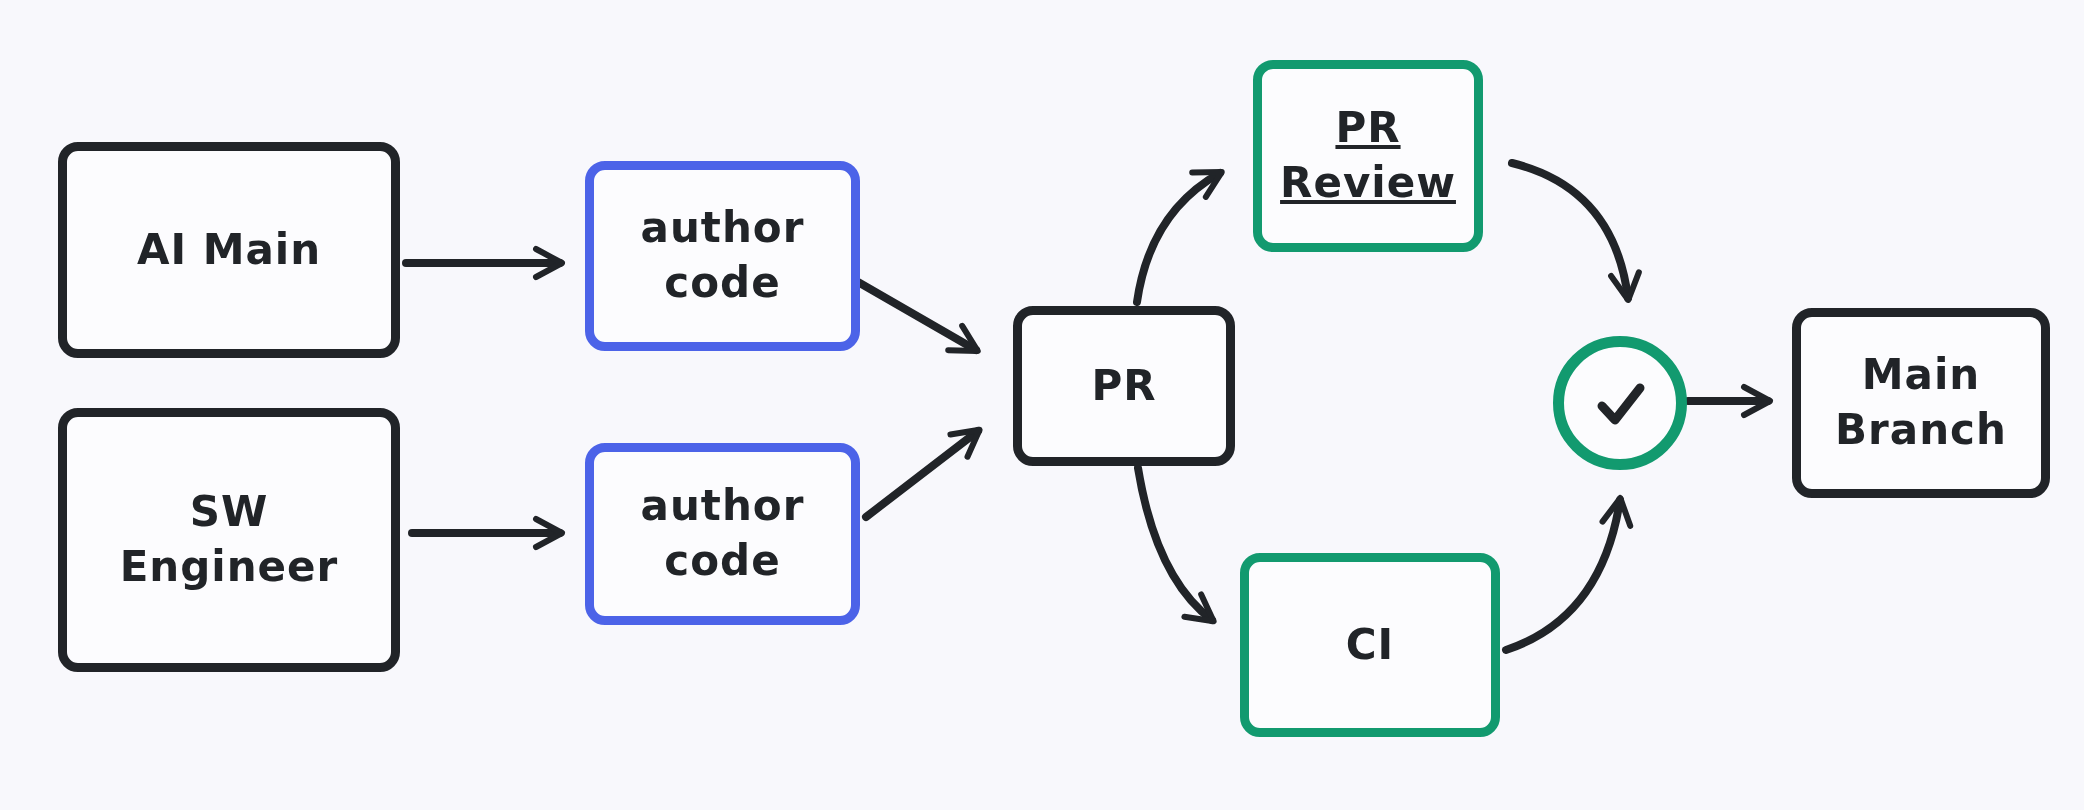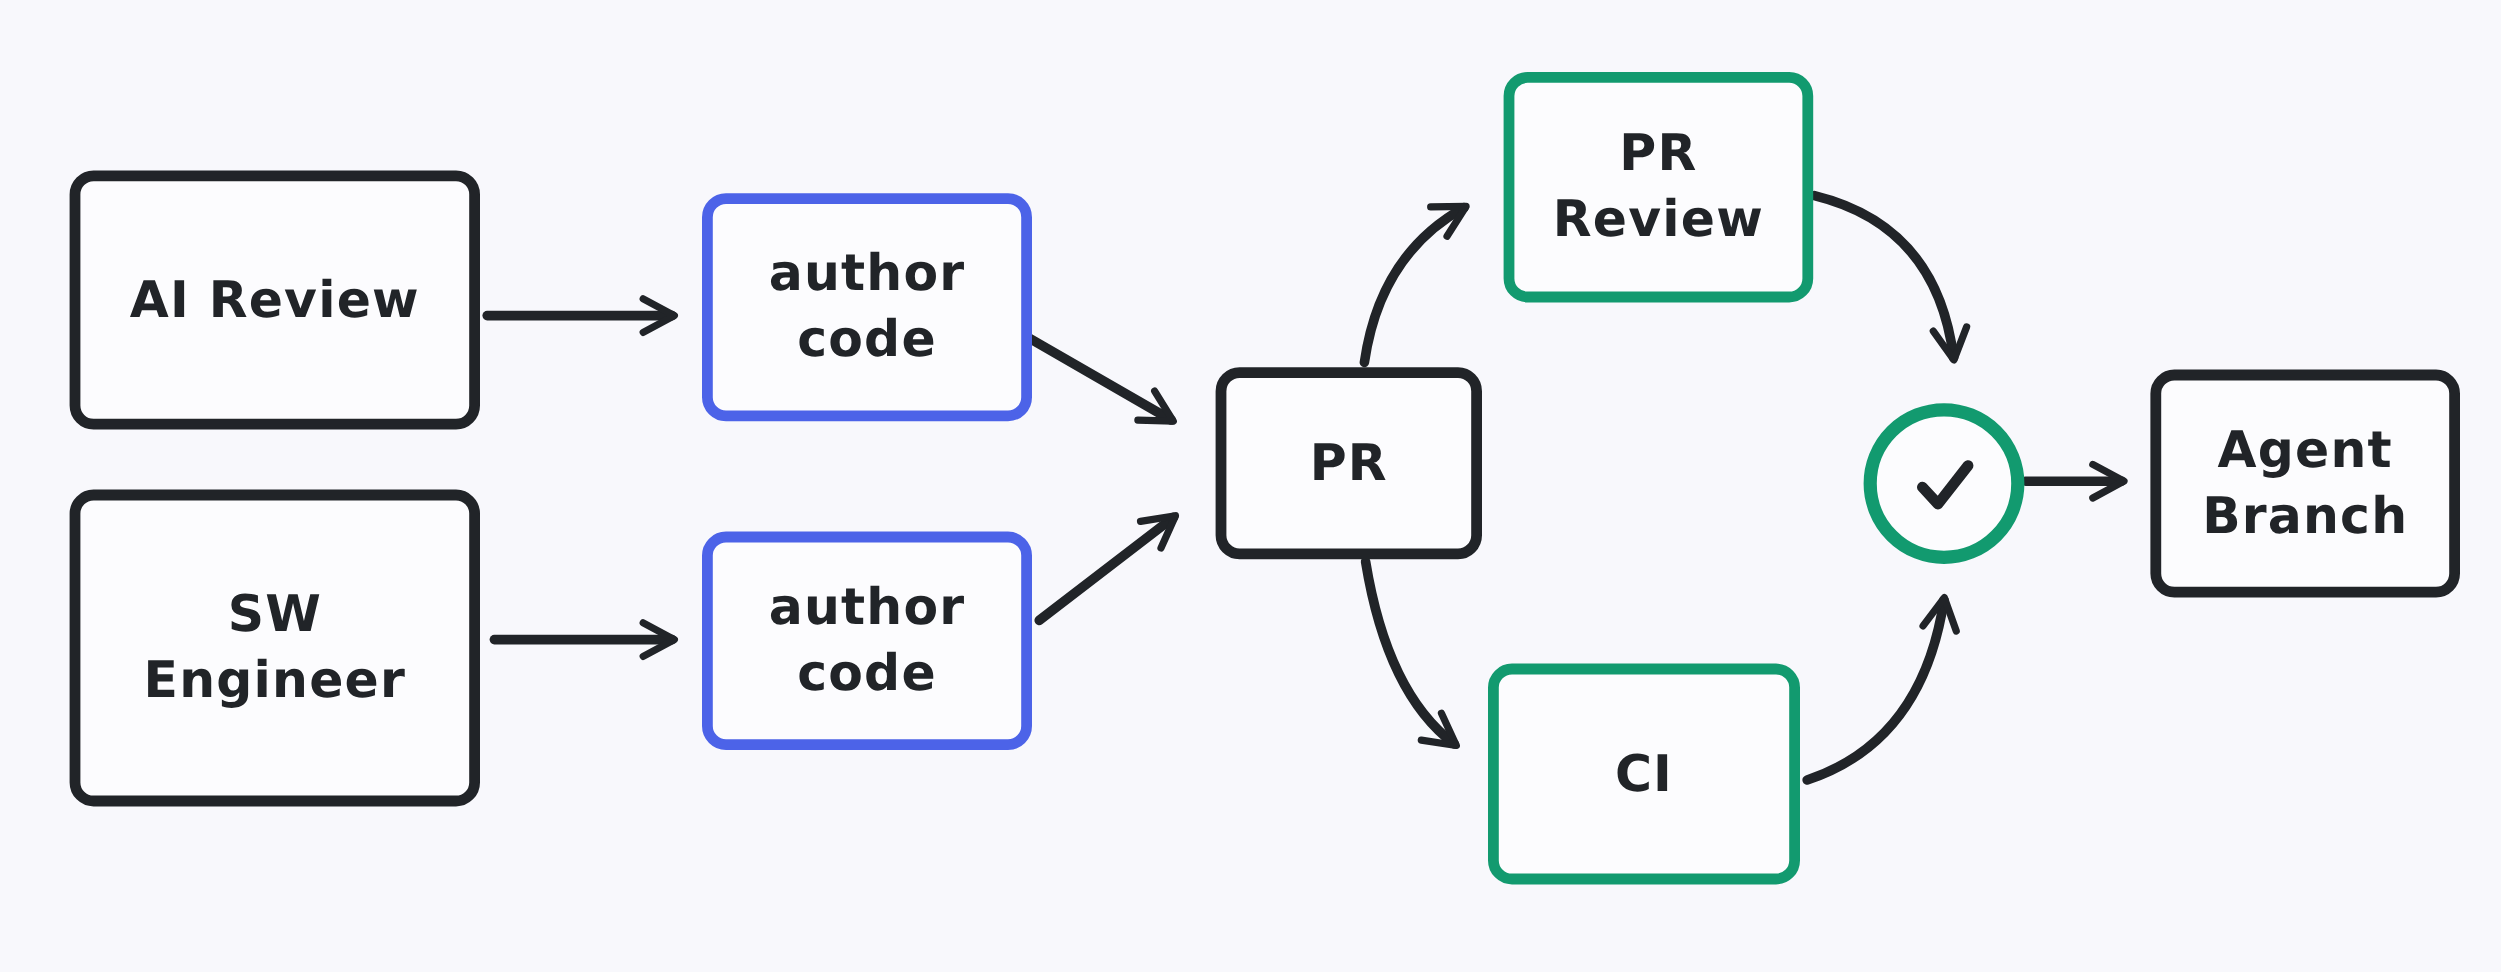--- a/index.html
+++ b/index.html
@@ -91,50 +91,50 @@
     <path class="edge" d="M 858 282 L 976 350" marker-end="url(#ah)"></path>
     <path class="edge" d="M 866 517 L 978 431" marker-end="url(#ah)"></path>
     <path class="edge" d="M 1137 302 Q 1150 212 1220 173" marker-end="url(#ah)"></path>
     <path class="edge" d="M 1138 468 Q 1156 578 1212 620" marker-end="url(#ah)"></path>
     <path class="edge" d="M 1512 163 Q 1614 188 1628 298" marker-end="url(#ah)"></path>
     <path class="edge" d="M 1506 650 Q 1602 618 1620 500" marker-end="url(#ah)"></path>
     <path class="edge" d="M 1688 401 H 1768" marker-end="url(#ah)"></path>
   </svg>
 
   <div class="node" style="left:58px; top:142px; width:342px; height:216px;">
-    <span class="label">AI Review</span>
+    <span class="label">AI Main</span>
   </div>
 
   <div class="node" style="left:58px; top:408px; width:342px; height:264px;">
     <span class="label">SW Engineer</span>
   </div>
 
   <div class="node border-blue" style="left:585px; top:161px; width:275px; height:190px;">
     <span class="label">author code</span>
   </div>
 
   <div class="node border-blue" style="left:585px; top:443px; width:275px; height:182px;">
     <span class="label">author code</span>
   </div>
 
   <div class="node" style="left:1013px; top:306px; width:222px; height:160px;">
     <span class="label">PR</span>
   </div>
 
-  <div class="node border-green" style="left:1253px; top:60px; width:258px; height:192px;">
+  <div class="node border-green" style="left:1253px; top:60px; width:230px; height:192px;text-decoration:underline;">
     <span class="label">PR Review</span>
   </div>
 
   <div class="node border-green" style="left:1240px; top:553px; width:260px; height:184px;align-items:center;">
     <span class="label">CI</span>
   </div>
 
   <div class="node circle" style="left:1553px; top:336px; width:134px; height:134px;">
     <svg class="check-svg" viewBox="0 0 72 72" xmlns="http://www.w3.org/2000/svg">
       <path d="M18 39 L31 53 L56 21"></path>
     </svg>
   </div>
 
   <div class="node" style="left:1792px; top:308px; width:258px; height:190px;">
-    <span class="label">Agent Branch</span>
+    <span class="label">Main Branch</span>
   </div>
 
 </div>
 
 </body></html>

